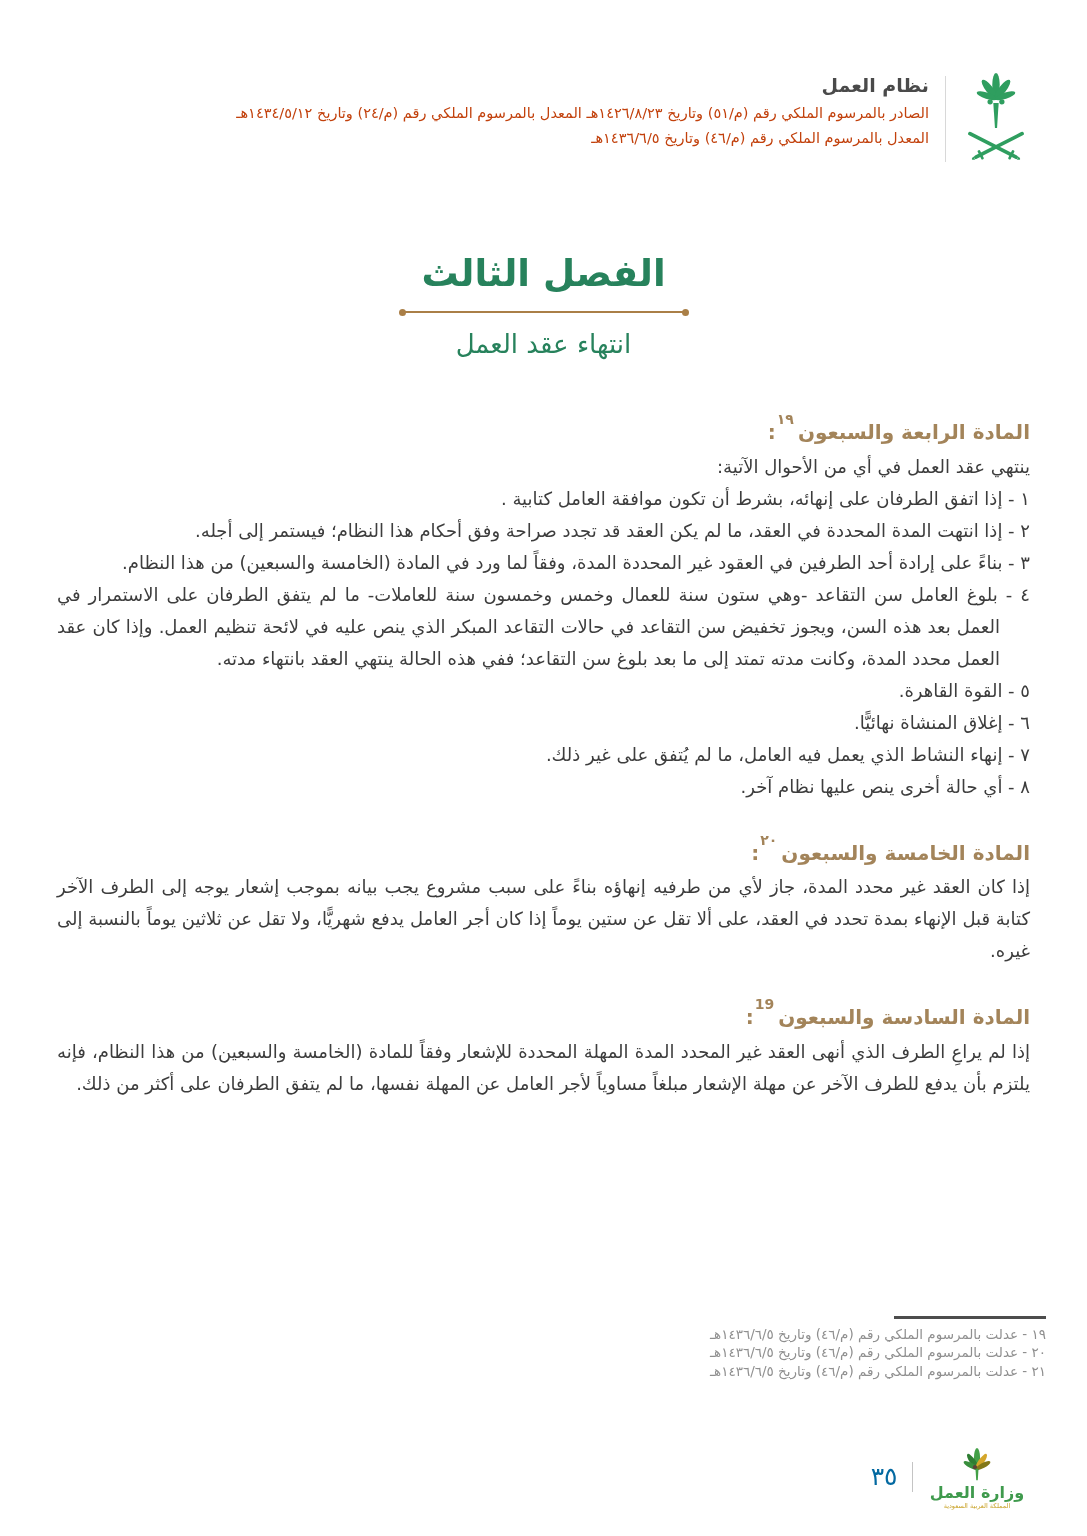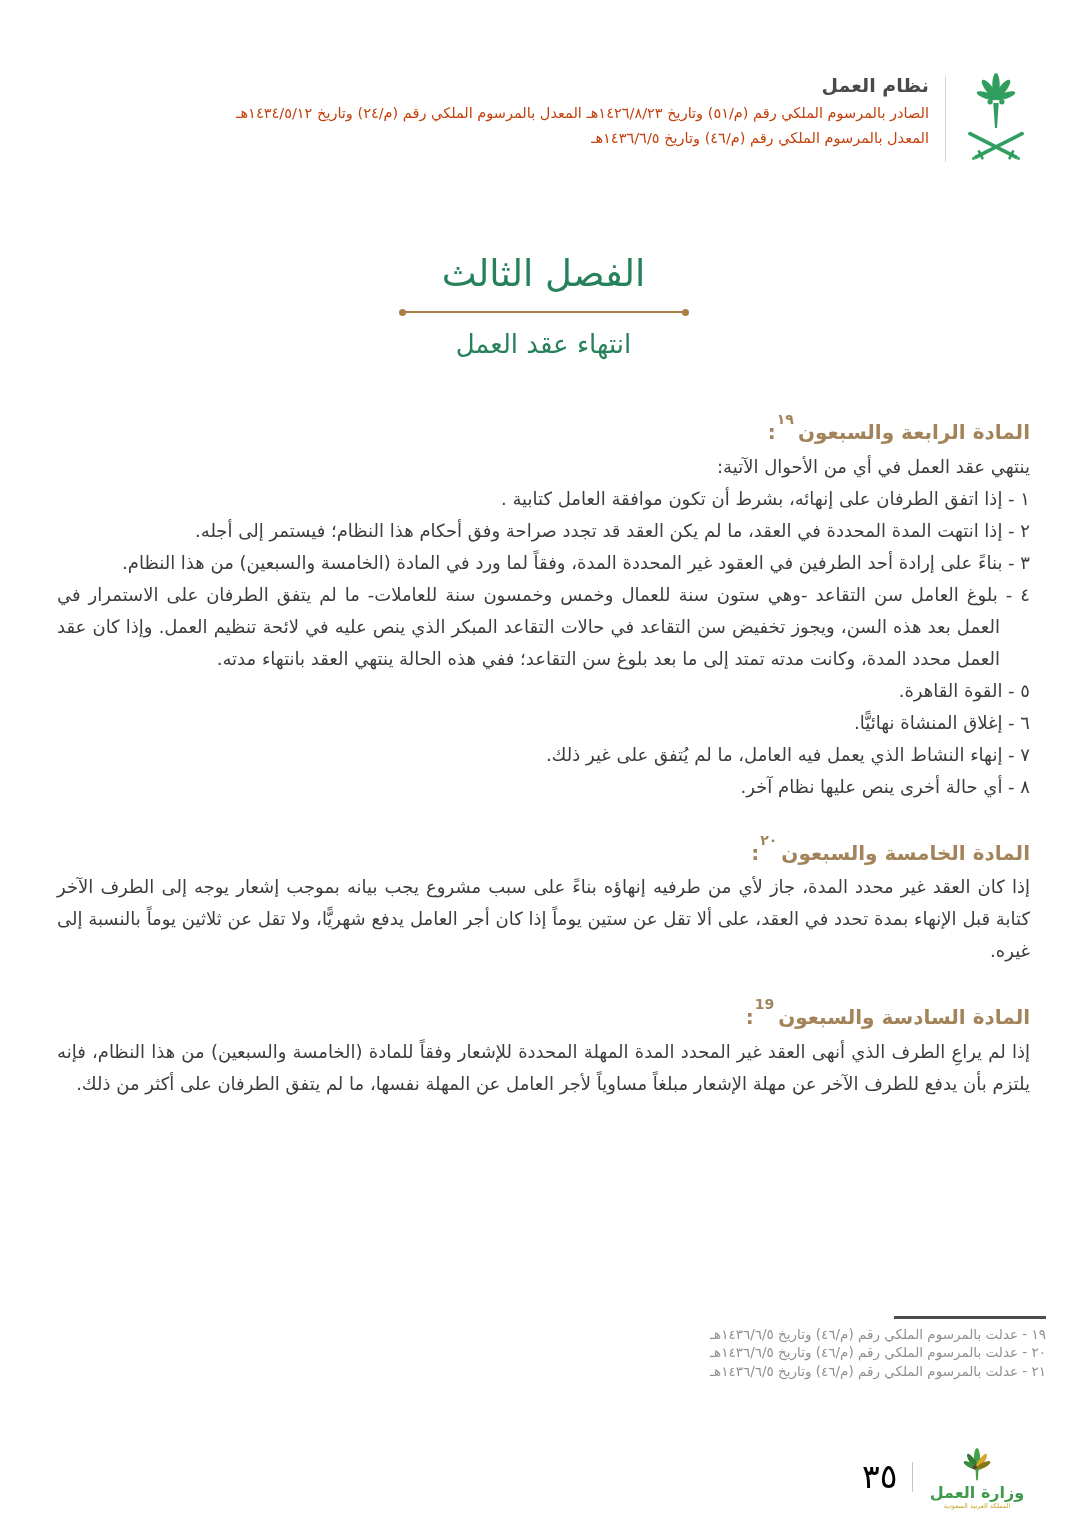--- a/index.html
+++ b/index.html
@@ -20,21 +20,21 @@
     display:flex; align-items:flex-start; gap:16px;
   }
   .emblem { flex:0 0 auto; width:68px; height:96px; }
   .header-vrule { flex:0 0 auto; width:1px; height:86px; background:#d8d8d8; margin-top:4px; }
   .header-text { padding-top:2px; text-align:right; }
   .header-title { font-size:19px; font-weight:bold; color:#4a4a4a; margin-bottom:5px; }
   .header-line { font-size:14.5px; color:#c2410c; line-height:25px; white-space:nowrap; }
 
   
   .chapter { position:absolute; top:252px; left:0; right:0; text-align:center; }
-  .chapter-title { font-size:37px; font-weight:normal; color:#27825c; }
+  .chapter-title { font-size:37px; font-weight:bold; color:#27825c; }
   .chapter-divider {
     position:relative; width:284px; height:2px; background:#aa7f47;
     margin:16px auto 16px auto;
   }
   .chapter-divider::before, .chapter-divider::after {
     content:""; position:absolute; top:-2.5px; width:7px; height:7px;
     border-radius:50%; background:#aa7f47;
   }
   .chapter-divider::before { right:-3px; }
   .chapter-divider::after { left:-3px; }
@@ -54,21 +54,21 @@
   .footnote-rule { width:152px; height:2.5px; background:#4d4d4d; margin-bottom:6px; }
   .footnote-line { font-size:13.5px; color:#8f8f8f; line-height:18.5px; white-space:nowrap; }
 
   
   .footer { position:absolute; bottom:26px; right:60px; display:flex; align-items:center; gap:14px; }
   .ministry { display:flex; flex-direction:column; align-items:center; width:100px; }
   .ministry-palm { width:52px; height:40px; margin-bottom:2px; }
   .ministry-name { font-size:16px; font-weight:bold; color:#3f9a4d; line-height:16px; }
   .ministry-sub { font-size:6.5px; color:#c9a227; letter-spacing:.5px; margin-top:1px; }
   .footer-bar { width:1.5px; height:30px; background:#c4c4c4; }
-  .page-number { font-size:33px; color:#000000; }
+  .page-number { font-size:25px; color:#0369a1; }
 </style>
 </head>
 <body>
 
 <div class="page">
 
   <div class="header">
     <svg class="emblem" viewBox="0 0 120 180" xmlns="http://www.w3.org/2000/svg" fill="#2f9e5f" stroke="none">
 
       <g>

